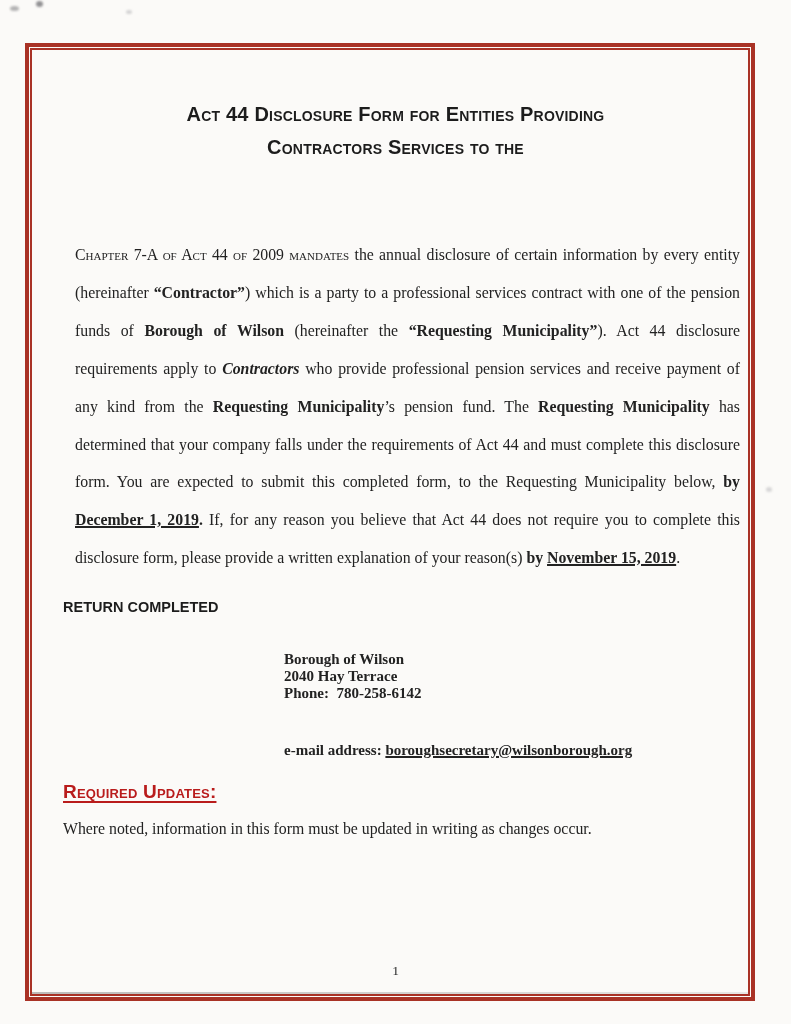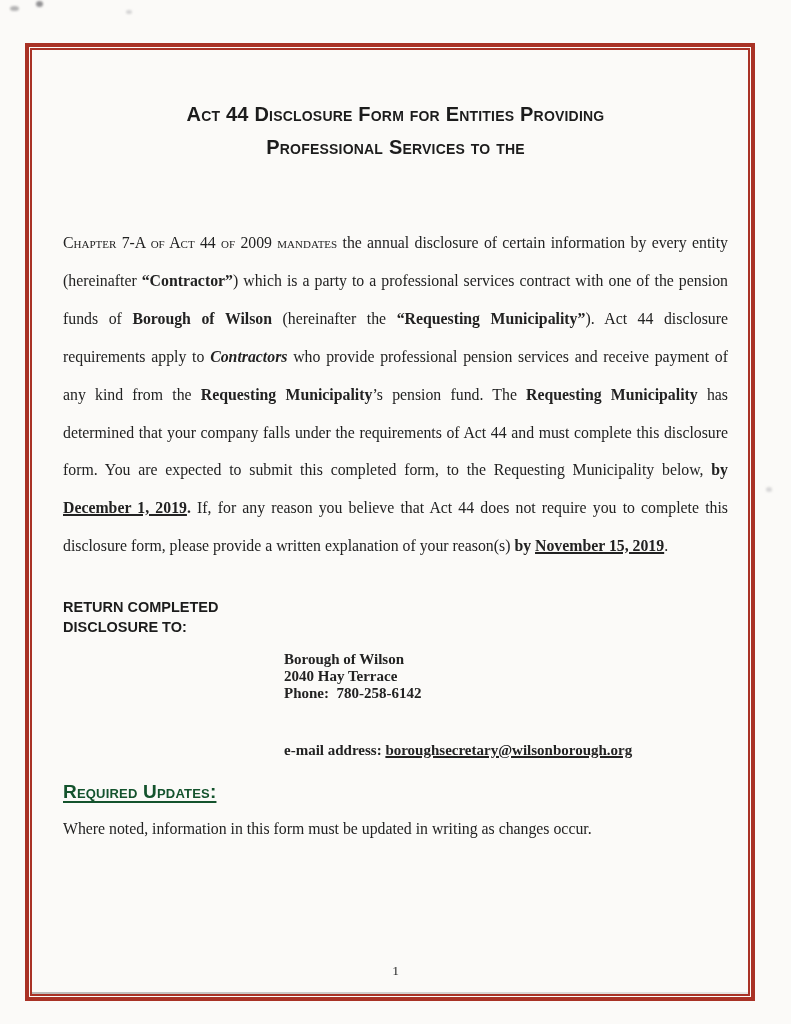--- a/index.html
+++ b/index.html
@@ -54,21 +54,21 @@
     font-size: 20px;
     line-height: 33px;
     letter-spacing: 0.2px;
     color: #1c1c1c;
   }
   .title-line { display: block; text-align: center; }
 
   .intro {
     position: absolute;
     top: 224px; left: 63px; width: 665px;
-    margin: 0;
+    margin: 12px;
     font-size: 15.8px;
     line-height: 37.9px;
     text-align: justify;
     color: var(--text-black);
   }
   .seg-sc { font-variant: small-caps; }
   .seg-b { font-weight: bold; }
   .seg-bi { font-weight: bold; font-style: italic; }
   .seg-bu { font-weight: bold; text-decoration: underline; text-decoration-thickness: 1.5px; }
 
@@ -107,21 +107,21 @@
     position: absolute;
     top: 781px; left: 63px; width: 665px;
   }
   .required-updates h2 {
     margin: 0;
     font-family: "Liberation Sans", sans-serif;
     font-weight: bold;
     font-variant: small-caps;
     font-size: 19px;
     letter-spacing: 0.2px;
-    color: #14532d;
+    color: #b91c1c;
     display: inline-block;
     text-decoration: underline;
     text-decoration-thickness: 2px;
     text-underline-offset: 3px;
   }
   .required-updates p {
     margin: 16px 0 12px 0;
     font-size: 15.8px;
     line-height: 20px;
   }
@@ -139,29 +139,28 @@
 
 <div class="speck speck1"></div>
 <div class="speck speck2"></div>
 <div class="speck speck3"></div>
 <div class="speck speck4"></div>
 
 <div class="frame"></div>
 
 <h1 class="title">
   <span class="title-line">Act 44 Disclosure Form for Entities Providing</span>
-  <span class="title-line">Professional Services to the</span>
+  <span class="title-line">Contractors Services to the</span>
 </h1>
 
 <p class="intro"><span class="seg-sc">Chapter 7-A of Act 44 of 2009 mandates</span><span> the annual disclosure of certain information by every entity (hereinafter </span><span class="seg-b">“Contractor”</span><span>) which is a party to a professional services contract with one of the pension funds of </span><span class="seg-b">Borough of Wilson</span><span> (hereinafter the </span><span class="seg-b">“Requesting Municipality”</span><span>).  Act 44 disclosure requirements apply to </span><span class="seg-bi">Contractors</span><span> who provide professional pension services and receive payment of any kind from the </span><span class="seg-b">Requesting Municipality</span><span>’s pension fund.  The </span><span class="seg-b">Requesting Municipality</span><span> has determined that your company falls under the requirements of Act 44 and must complete this disclosure form.  You are expected to submit this completed form, to the Requesting Municipality below, </span><span class="seg-b">by </span><span class="seg-bu">December 1, 2019</span><span class="seg-b">.</span><span>  If, for any reason you believe that Act 44 does not require you to complete this disclosure form, please provide a written explanation of your reason(s) </span><span class="seg-b">by </span><span class="seg-bu">November 15, 2019</span><span>.</span></p>
 
 <div class="return-block">
   <div class="return-label">
     <div>RETURN COMPLETED</div>
-    <div>DISCLOSURE TO:</div>
   </div>
   <div class="address">
     <div><div class="list-line">Borough of Wilson</div><div class="list-line">2040 Hay Terrace</div><div class="list-line">Phone:  780-258-6142</div></div>
     <div class="email-line"><span>e-mail address: </span><a class="email-link">boroughsecretary@wilsonborough.org</a></div>
   </div>
 </div>
 
 <div class="required-updates">
   <h2>Required Updates:</h2>
   <p>Where noted, information in this form must be updated in writing as changes occur.</p>

